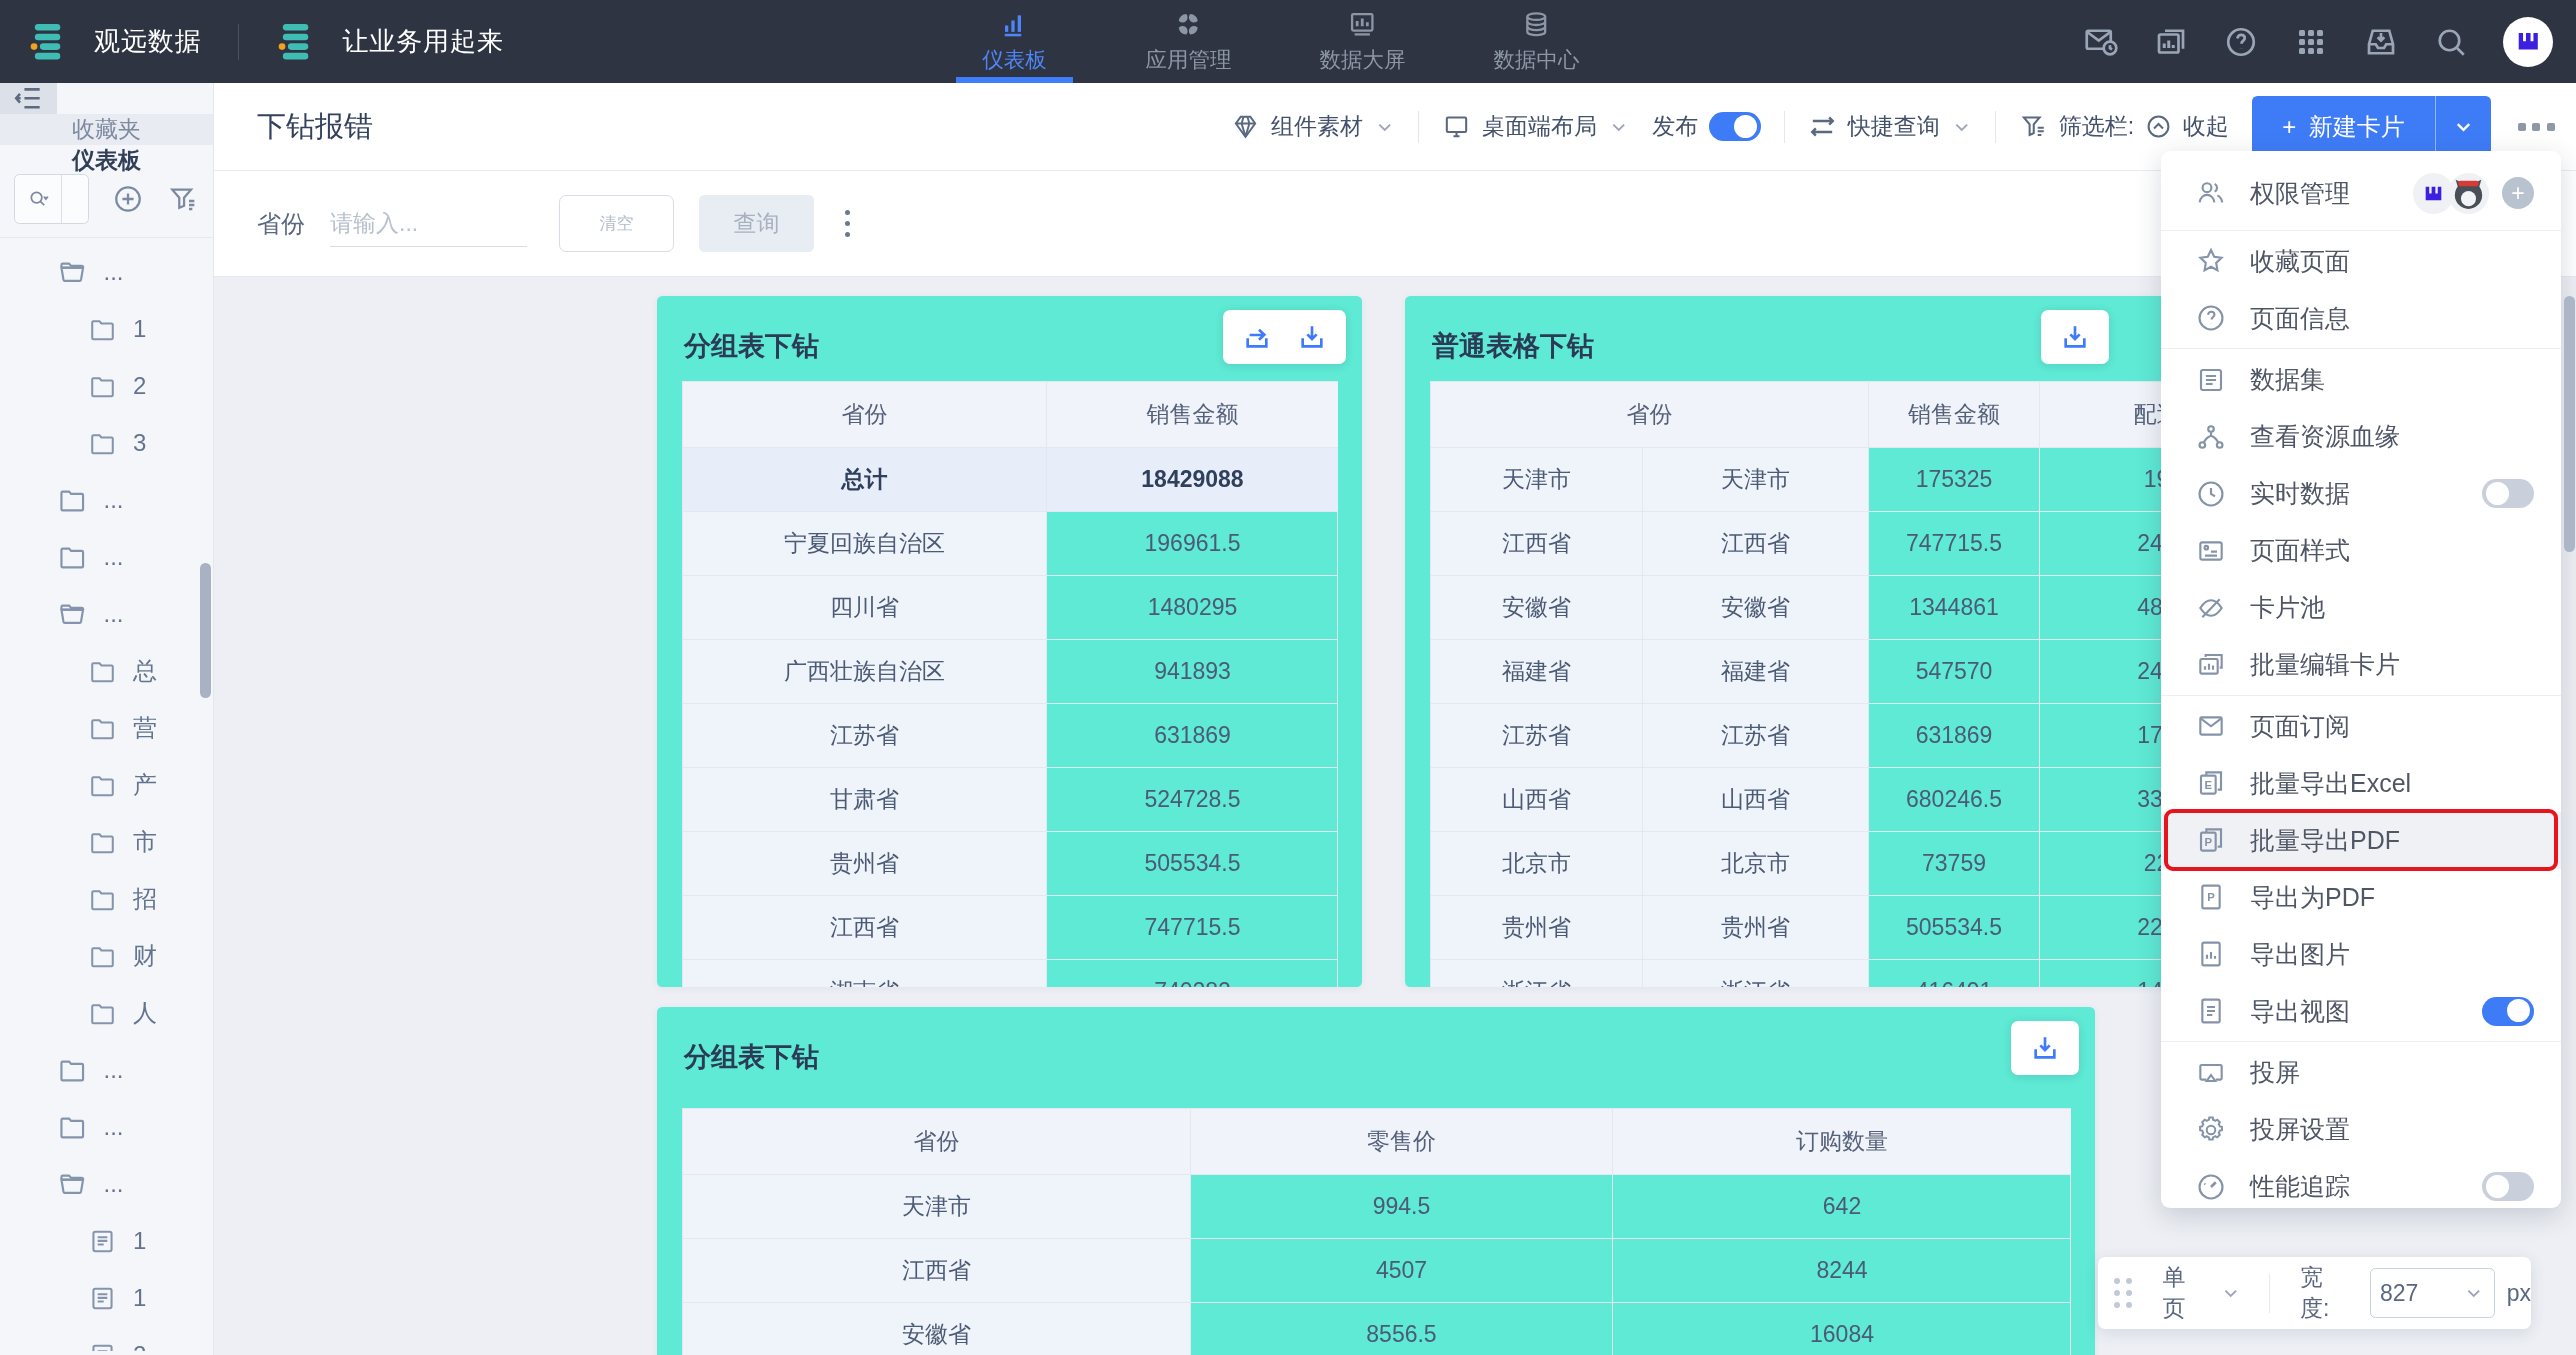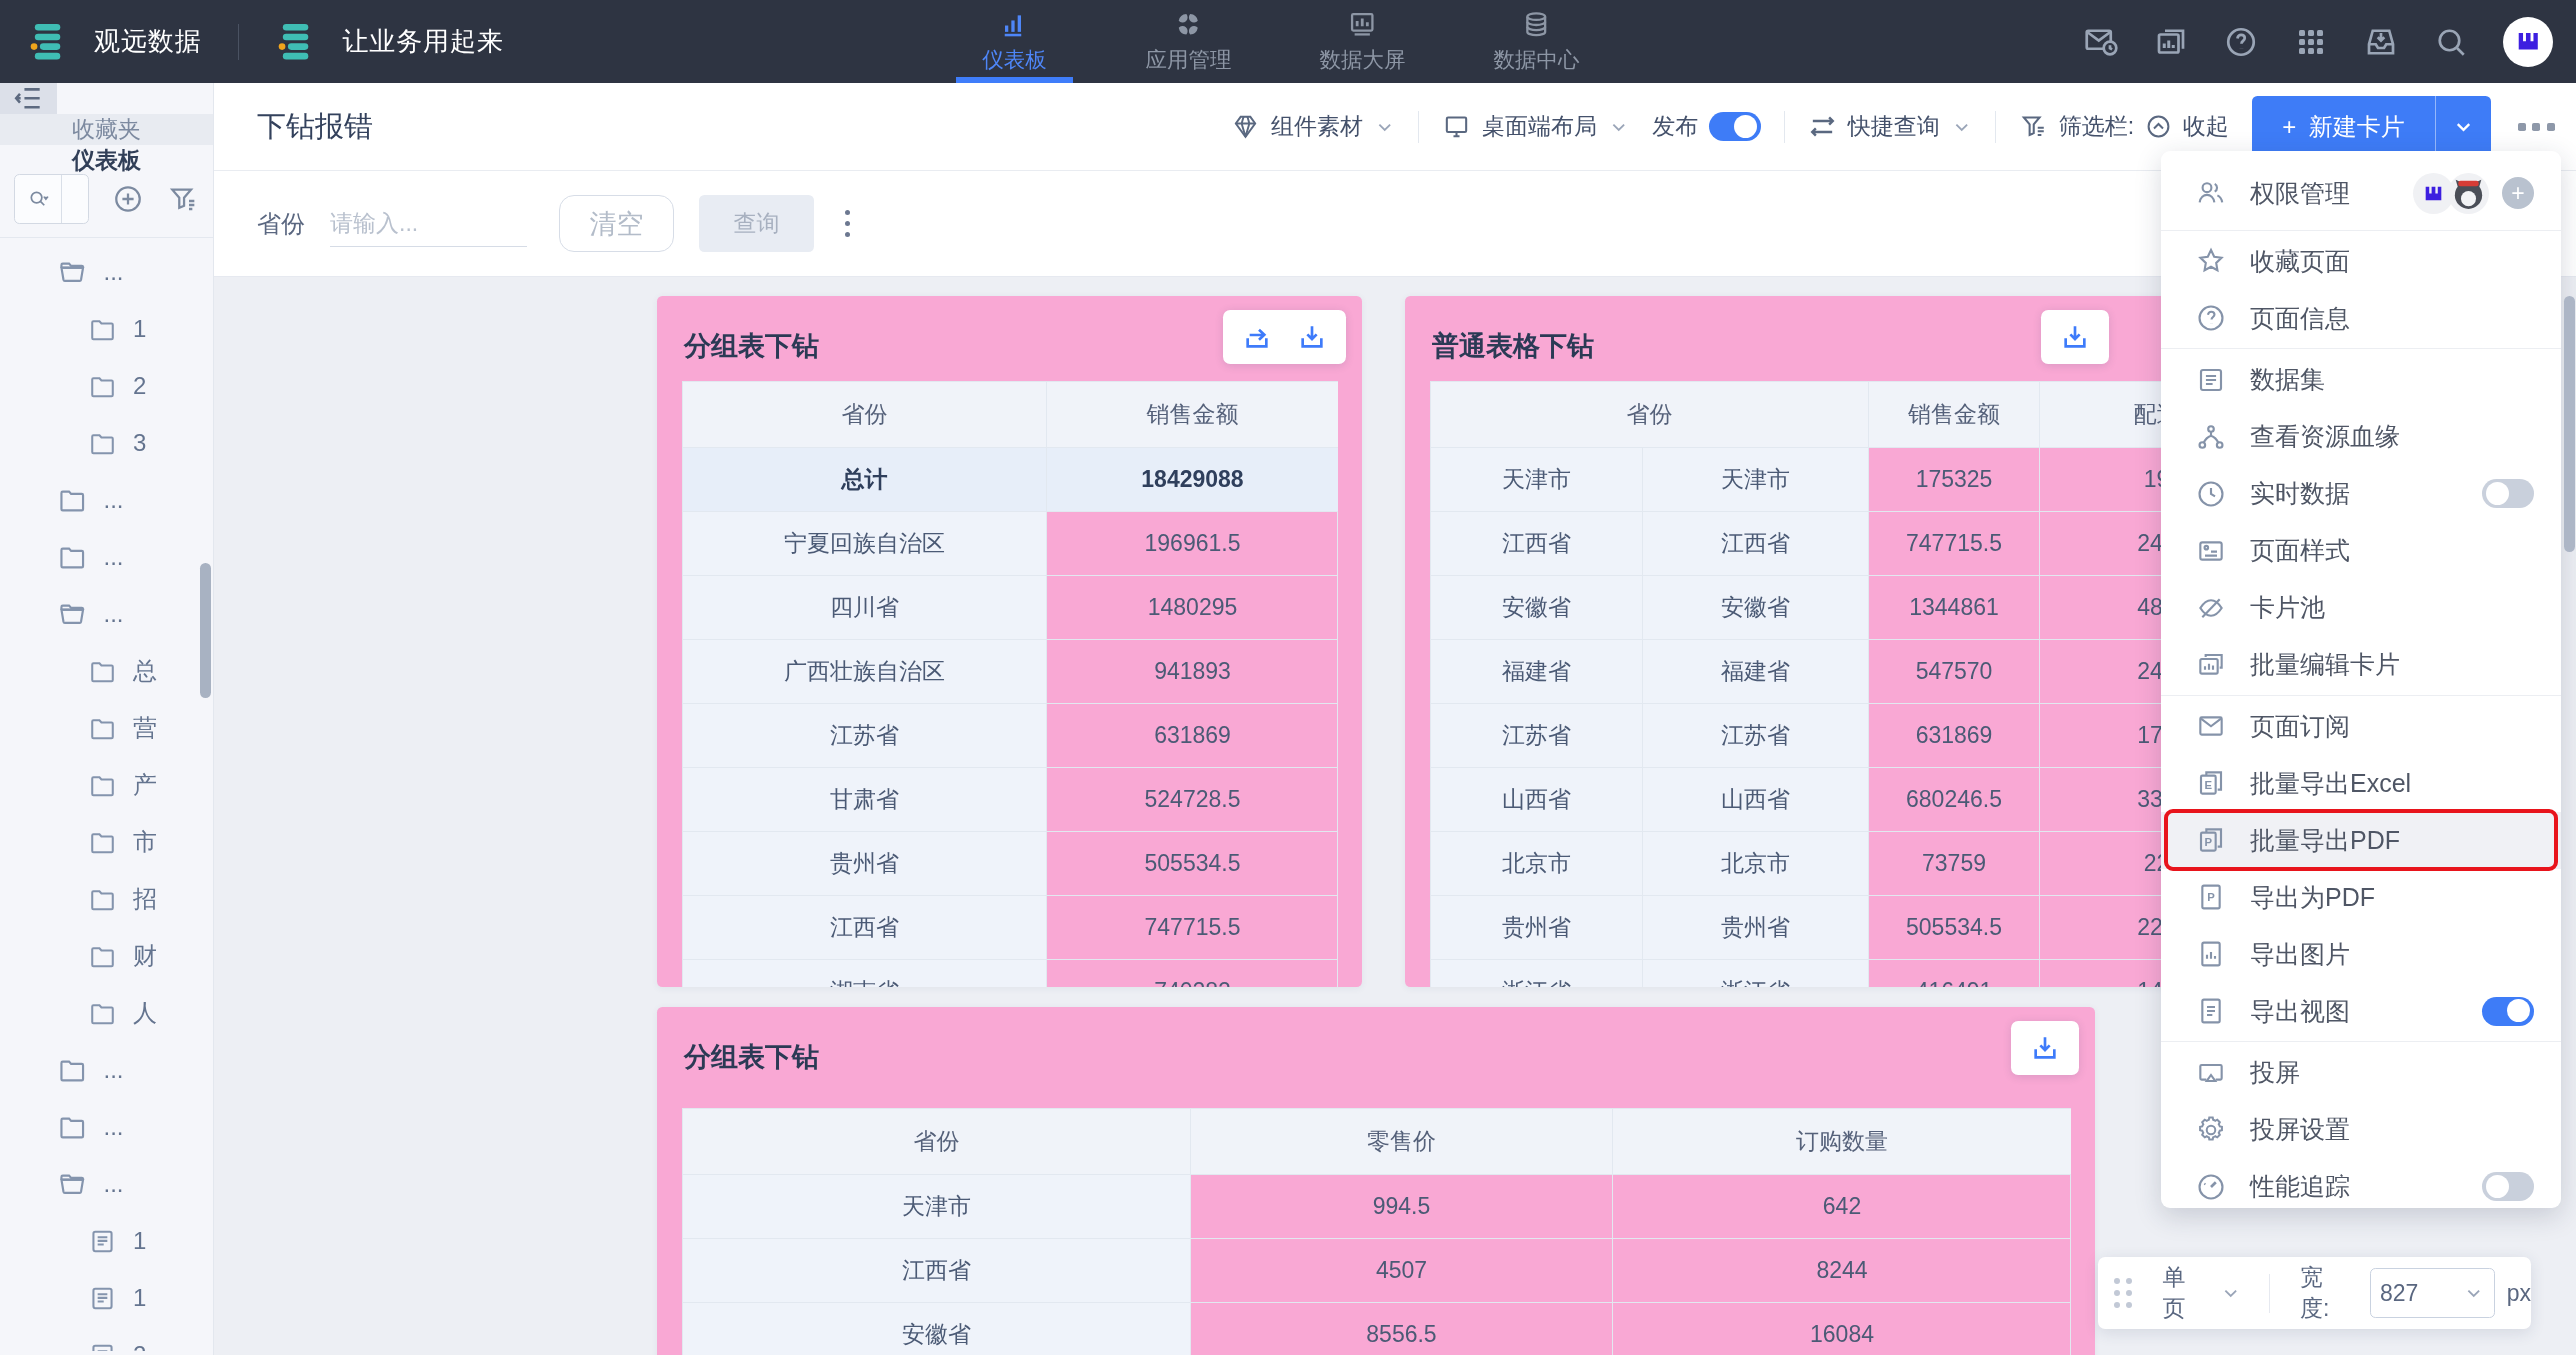--- a/index.html
+++ b/index.html
@@ -56,27 +56,27 @@
   .btn-main { background:#3e7cf7; color:#fff; font-size:24px; display:flex; align-items:center; gap:12.6px; padding:0 30.5px; }
   .btn-drop { background:#3e7cf7; border-left:0.9px solid rgba(255,255,255,.45); width:56px; display:flex; align-items:center; justify-content:center; color:#fff; }
   .more-dots { display:flex; gap:6.3px; margin-left:3.6px; cursor:pointer; }
   .more-dots i { width:8px; height:8px; border-radius:1.8px; background:#8e98a9; }
 
   
   .filter-strip { position:absolute; left:214px; top:171px; width:2362px; height:106px; background:#ffffff; border-bottom:0.9px solid #e6e9f0; display:flex; align-items:center; z-index:4; }
   .f-label { font-size:24px; color:#5a6780; margin-left:43px; }
   .f-input { margin-left:25px; width:197px; border:none; border-bottom:1.8px solid #d6dce6; background:transparent; font-size:23px; height:47px; color:#42506b; outline:none; }
   .f-input::placeholder { color:#b9c1ce; }
-  .btn-clear { margin-left:32px; width:115px; height:57px; border:1.8px solid #d7dde7; border-radius:15px; background:#fff; color:#b3bcc9; font-size:27px; display:flex; align-items:center; justify-content:center; cursor:pointer; }
+  .btn-clear { margin-left:32px; width:115px; height:57px; border:1.8px solid #d7dde7; border-radius:7px; background:#fff; color:#b3bcc9; font-size:17px; display:flex; align-items:center; justify-content:center; cursor:pointer; }
   .btn-query { margin-left:25px; width:115px; height:57px; border-radius:5.4px; background:#e8ecf3; color:#a8b1c0; font-size:23px; display:flex; align-items:center; justify-content:center; cursor:pointer; }
   .f-dots { margin-left:30.5px; color:#6c7890; font-size:27px; letter-spacing:0; line-height:10.8px; display:flex; flex-direction:column; gap:5.4px; cursor:pointer; }
   .f-dots i { width:5.4px; height:5.4px; border-radius:50%; background:#6c7890; }
 
   
-  .card { position:absolute; background:#f9a8d4; border-radius:5.4px; box-shadow:0 1.8px 7.2px rgba(40,60,100,.06); overflow:hidden; }
+  .card { position:absolute; background:#5eead4; border-radius:5.4px; box-shadow:0 1.8px 7.2px rgba(40,60,100,.06); overflow:hidden; }
   .card-title { font-size:27px; font-weight:bold; color:#2b3a55; padding:32px 0 0 27px; }
   .card-tools { position:absolute; top:14.4px; right:16px; background:#fff; border-radius:7.2px; box-shadow:0 1.8px 9px rgba(40,60,100,.14); display:flex; gap:23px; padding:10.8px 18px; color:#3e7bfa; }
   .tbl { position:absolute; left:25px; border:0.9px solid #e2e8f0; border-bottom:none; }
   .t-row { display:flex; border-bottom:0.9px solid #e2e8f0; }
   .t-cell { height:63px; border-right:0.9px solid #e2e8f0; display:flex; align-items:center; justify-content:center; font-size:23px; color:#4b5a75; flex:none; }
   .t-cell:last-child { border-right:none; }
   .th { background:#f0f3f9; height:65px; color:#55617a; }
   .colg { background:#eff3fa; }
   .total .t-cell { background:#e7eef9; font-weight:bold; color:#2f3f5c; }
 

